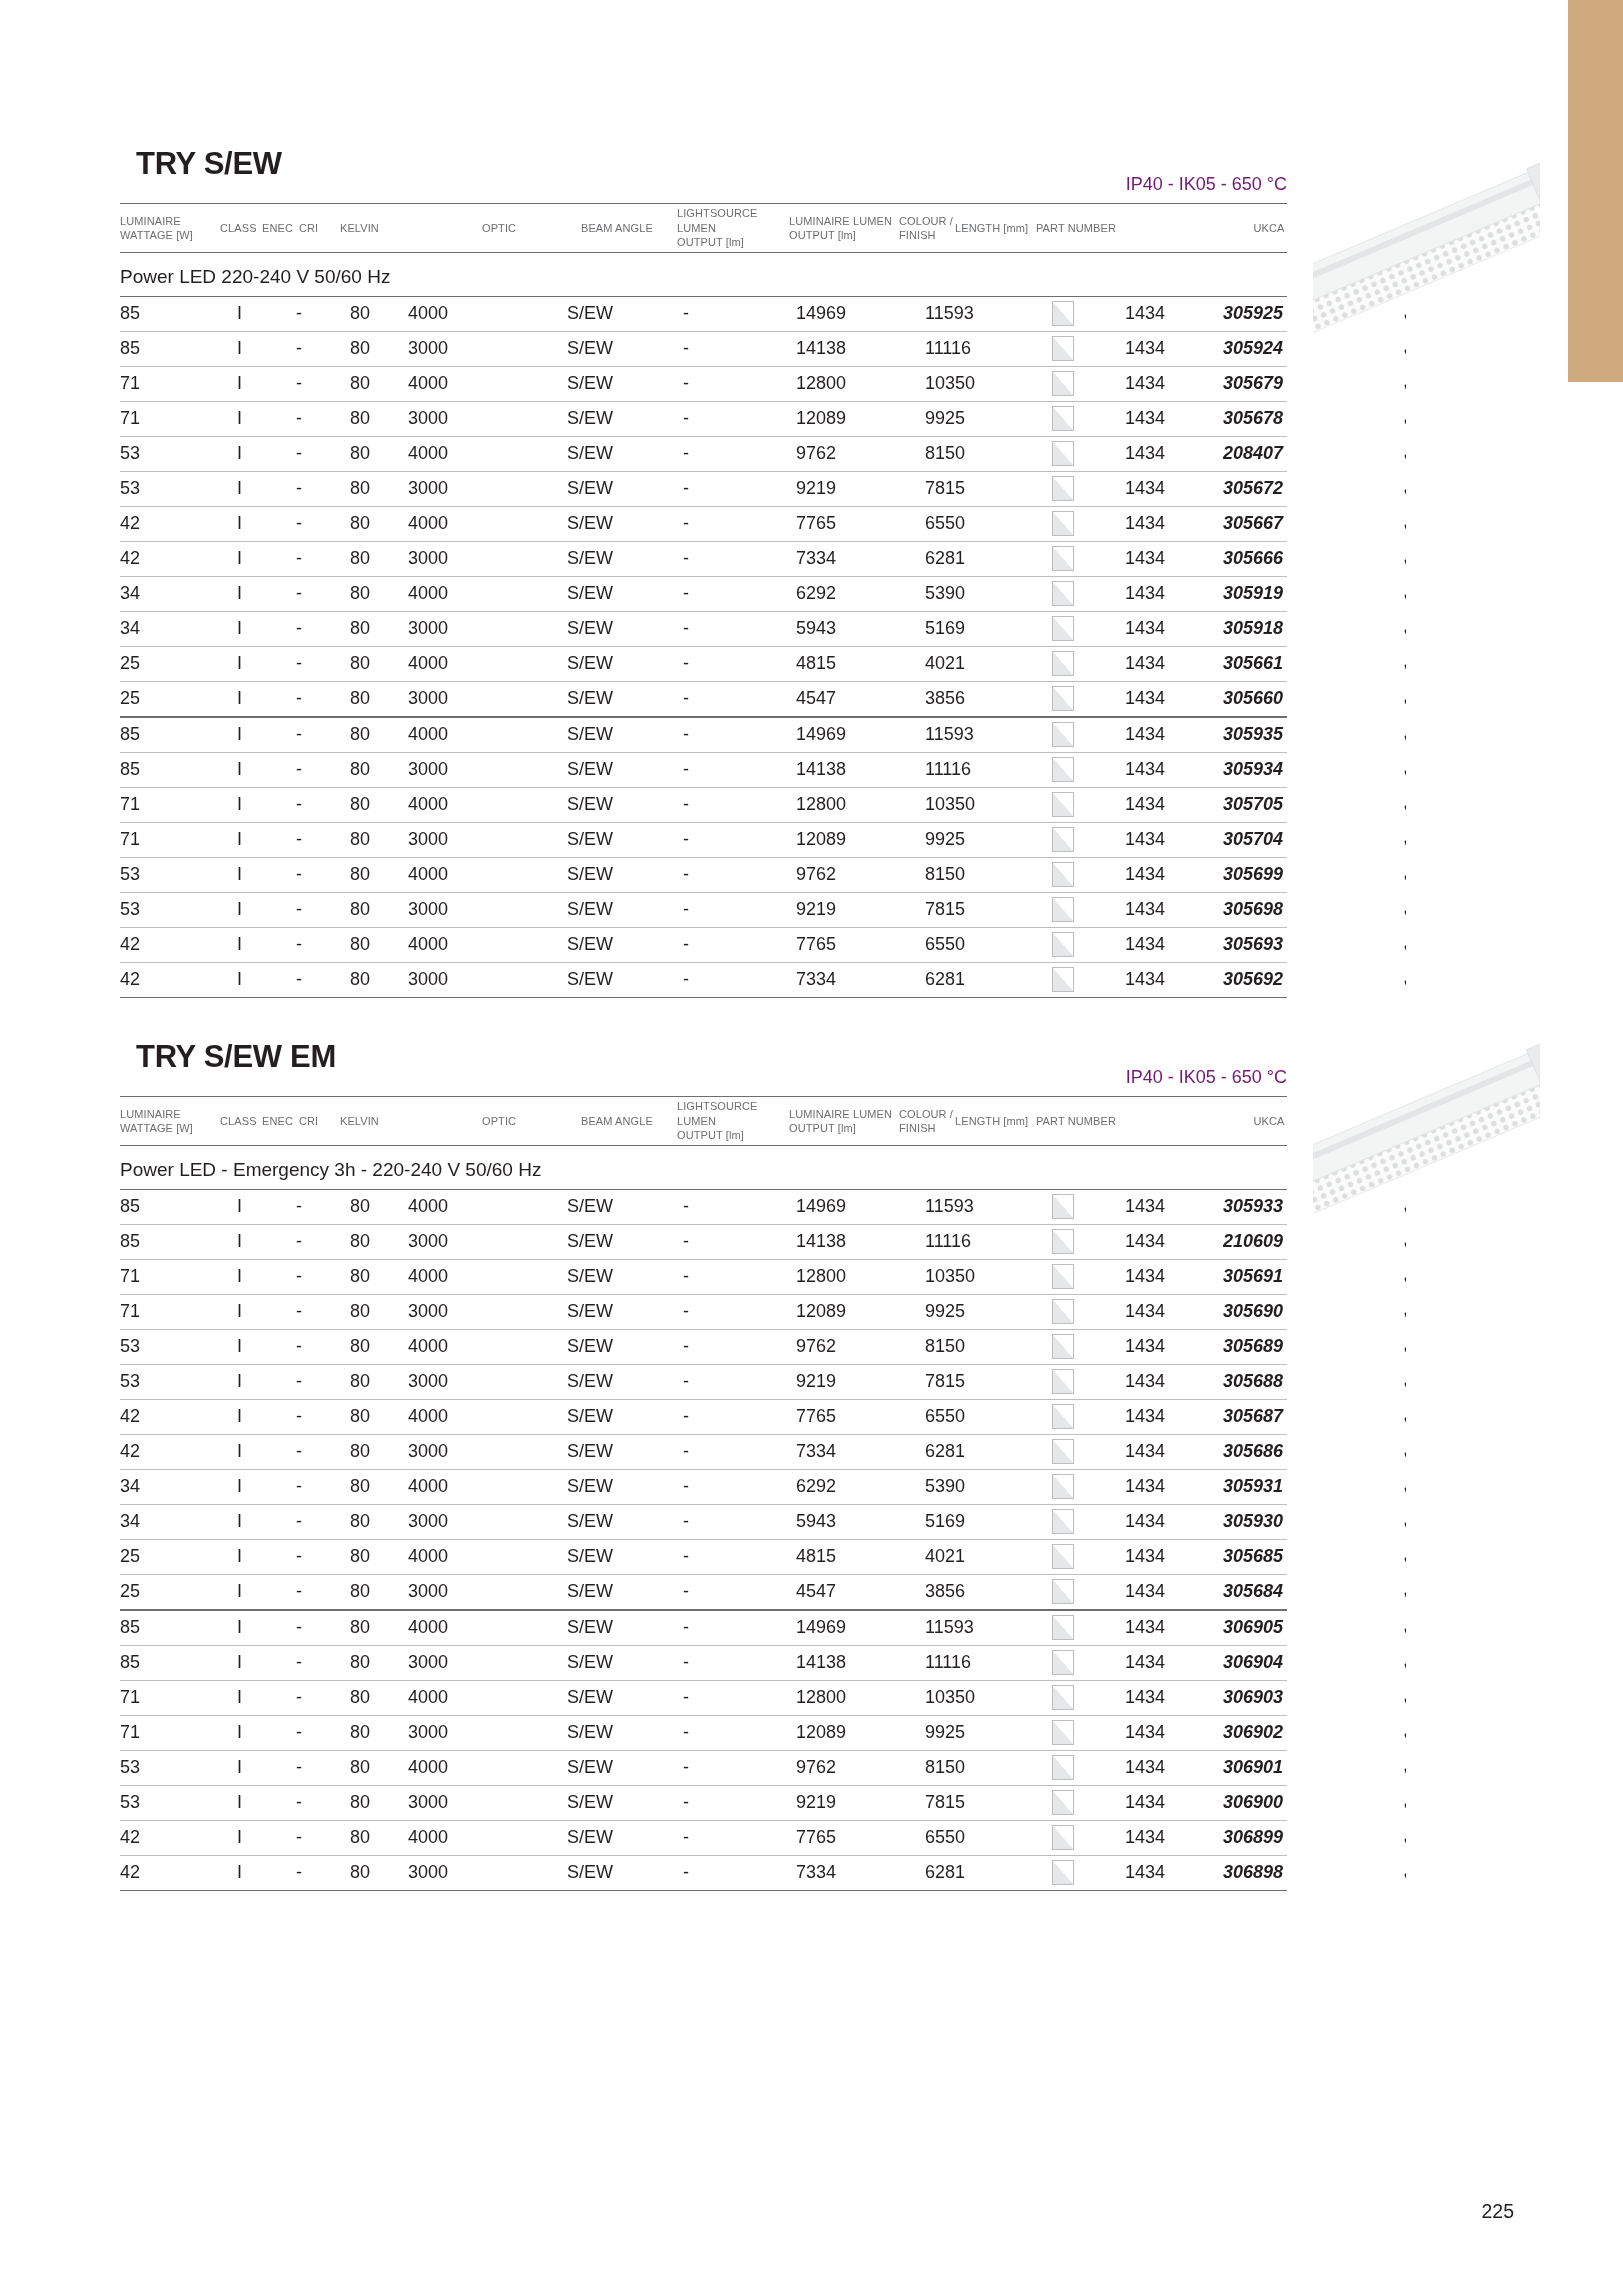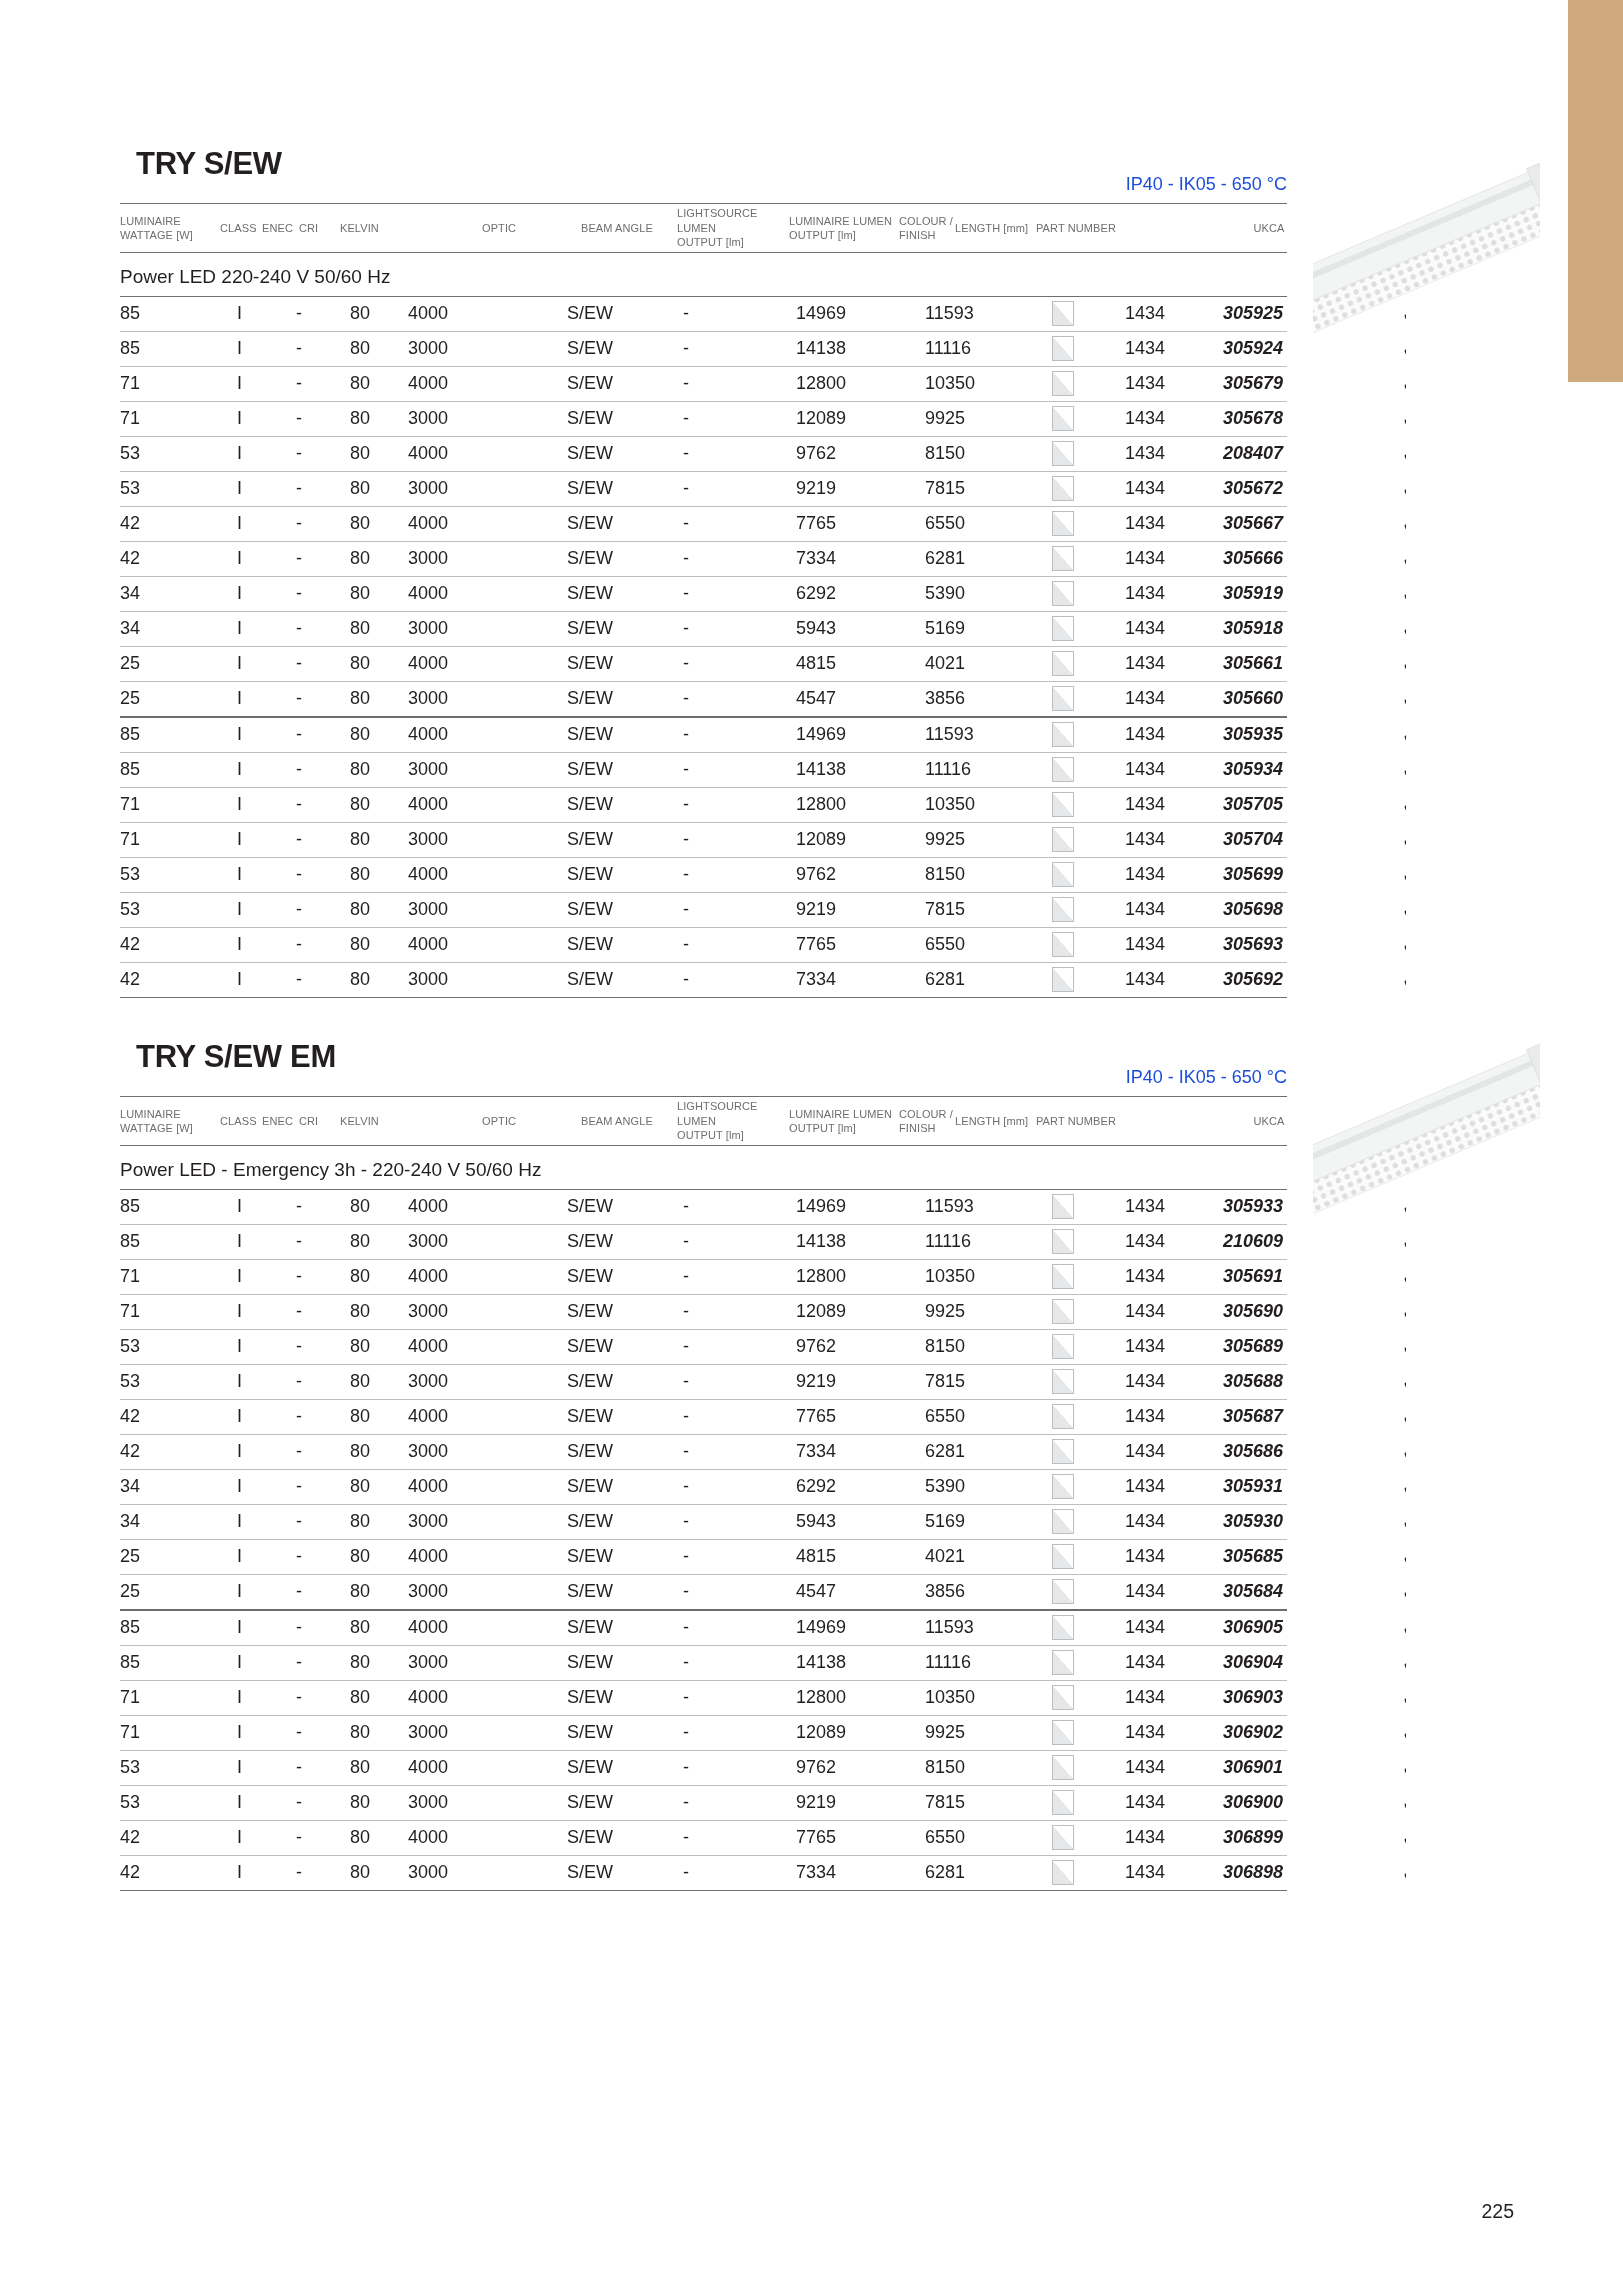--- a/index.html
+++ b/index.html
@@ -8,21 +8,21 @@
 
   .tan-bar{position:absolute;top:0;right:0;width:55px;height:382px;}
 
   .table-block{position:absolute;left:120px;width:1167px;
     --cols:100px 42px 37px 41px 142px 99px 96px 112px 110px 56px 81px 162px 1fr;}
   #table-0{top:151px;}
   #table-1{top:1044px;}
 
   .tbl-title-row{display:flex;justify-content:space-between;align-items:flex-end;height:44px;margin-bottom:7.8px;}
   .tbl-title{margin:16px;font-size:31px;font-weight:700;letter-spacing:-0.3px;line-height:1;}
-  .tbl-rating{font-size:18px;color:#1d4ed8;line-height:1.1;}
+  .tbl-rating{font-size:18px;color:#701a75;line-height:1.1;}
 
   .col-headers{display:grid;grid-template-columns:var(--cols);align-items:center;
     border-top:1.3px solid #6d6e70;border-bottom:1.3px solid #6d6e70;min-height:36px;padding:2.6px 0;}
   .col-h{font-size:11px;color:#6d6e70;white-space:pre-line;line-height:1.3;letter-spacing:0.1px;}
   .col-h.right{text-align:right;padding-right:2.6px;}
 
   .section-label{font-size:19px;color:#231f20;margin:13px 0 7.8px 0;}
   .rows{border-top:1.3px solid #6d6e70;}
   .row{display:grid;grid-template-columns:var(--cols);align-items:center;height:34px;
     border-bottom:0.6px solid #bcbec0;font-size:18px;gap:17px;}

